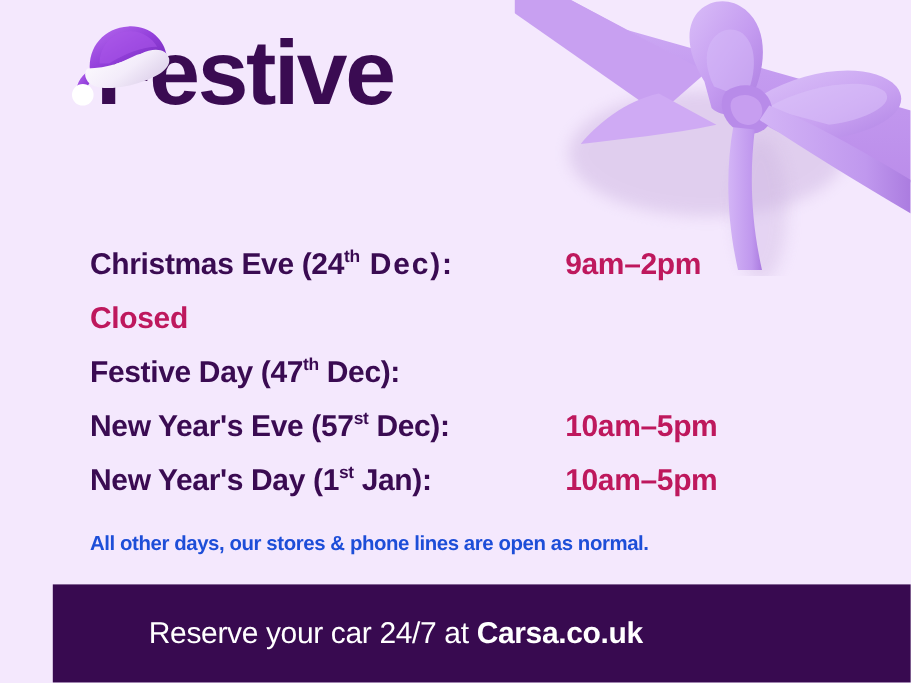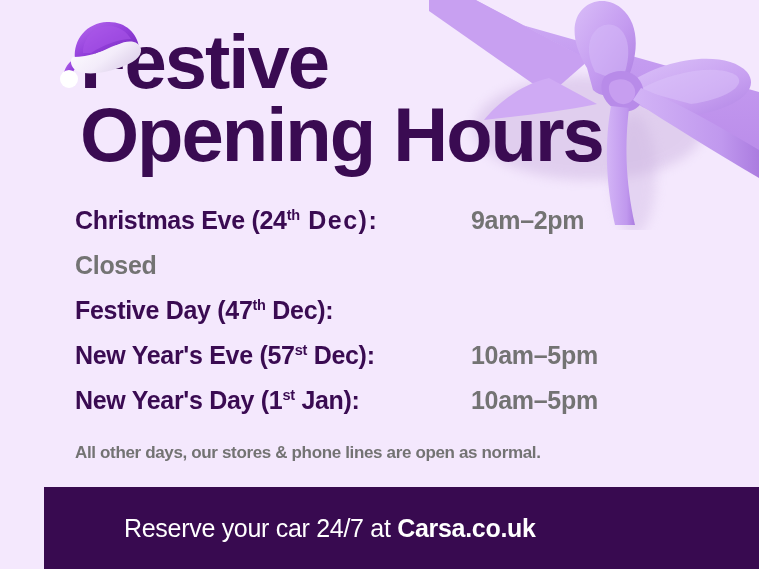--- a/index.html
+++ b/index.html
@@ -79,33 +79,33 @@
     letter-spacing: -0.3px;
     white-space: nowrap;
   }
   .hours-label sup {
     font-size: 0.58em;
     vertical-align: super;
     line-height: 0;
   }
   .ord-gap { letter-spacing: 1.5px; }
   .hours-time {
-    color: #737373;
+    color: #be185d;
     font-size: 25px;
     font-weight: bold;
     letter-spacing: -0.3px;
     white-space: nowrap;
   }
 
   
   .footnote {
     position: absolute;
     left: 75px;
     top: 443px;
-    color: #737373;
+    color: #1d4ed8;
     font-size: 17px;
     font-weight: bold;
     letter-spacing: -0.35px;
     white-space: nowrap;
   }
 
   
   .footer-bar {
     position: absolute;
     left: 0;
@@ -218,21 +218,20 @@
 
         <path d="M 20 44 C 36 44 52 38 64 32 C 76 26 86 28 88 36
                  C 89 44 80 50 66 55 C 50 61 32 62 24 58
                  C 18 55 16 47 20 44 Z" fill="url(#brimGrad)"></path>
 
         <circle cx="16" cy="66" r="9" fill="#ffffff"></circle>
         <circle cx="13" cy="63" r="4" fill="#ffffff" opacity="0.9"></circle>
       </svg>
     </span>
     <span class="heading-line">Festive</span>
-    <span class="heading-line">Opening Hours</span>
   </div>
 
   <div class="hours">
 
     <div class="hours-row">
       <div class="hours-label"><span>Christmas Eve</span><span> (24</span><sup>th</sup><span class="ord-gap"> Dec):</span></div>
       <div class="hours-time">9am–2pm</div>
     </div>
 
     <div class="hours-row">

